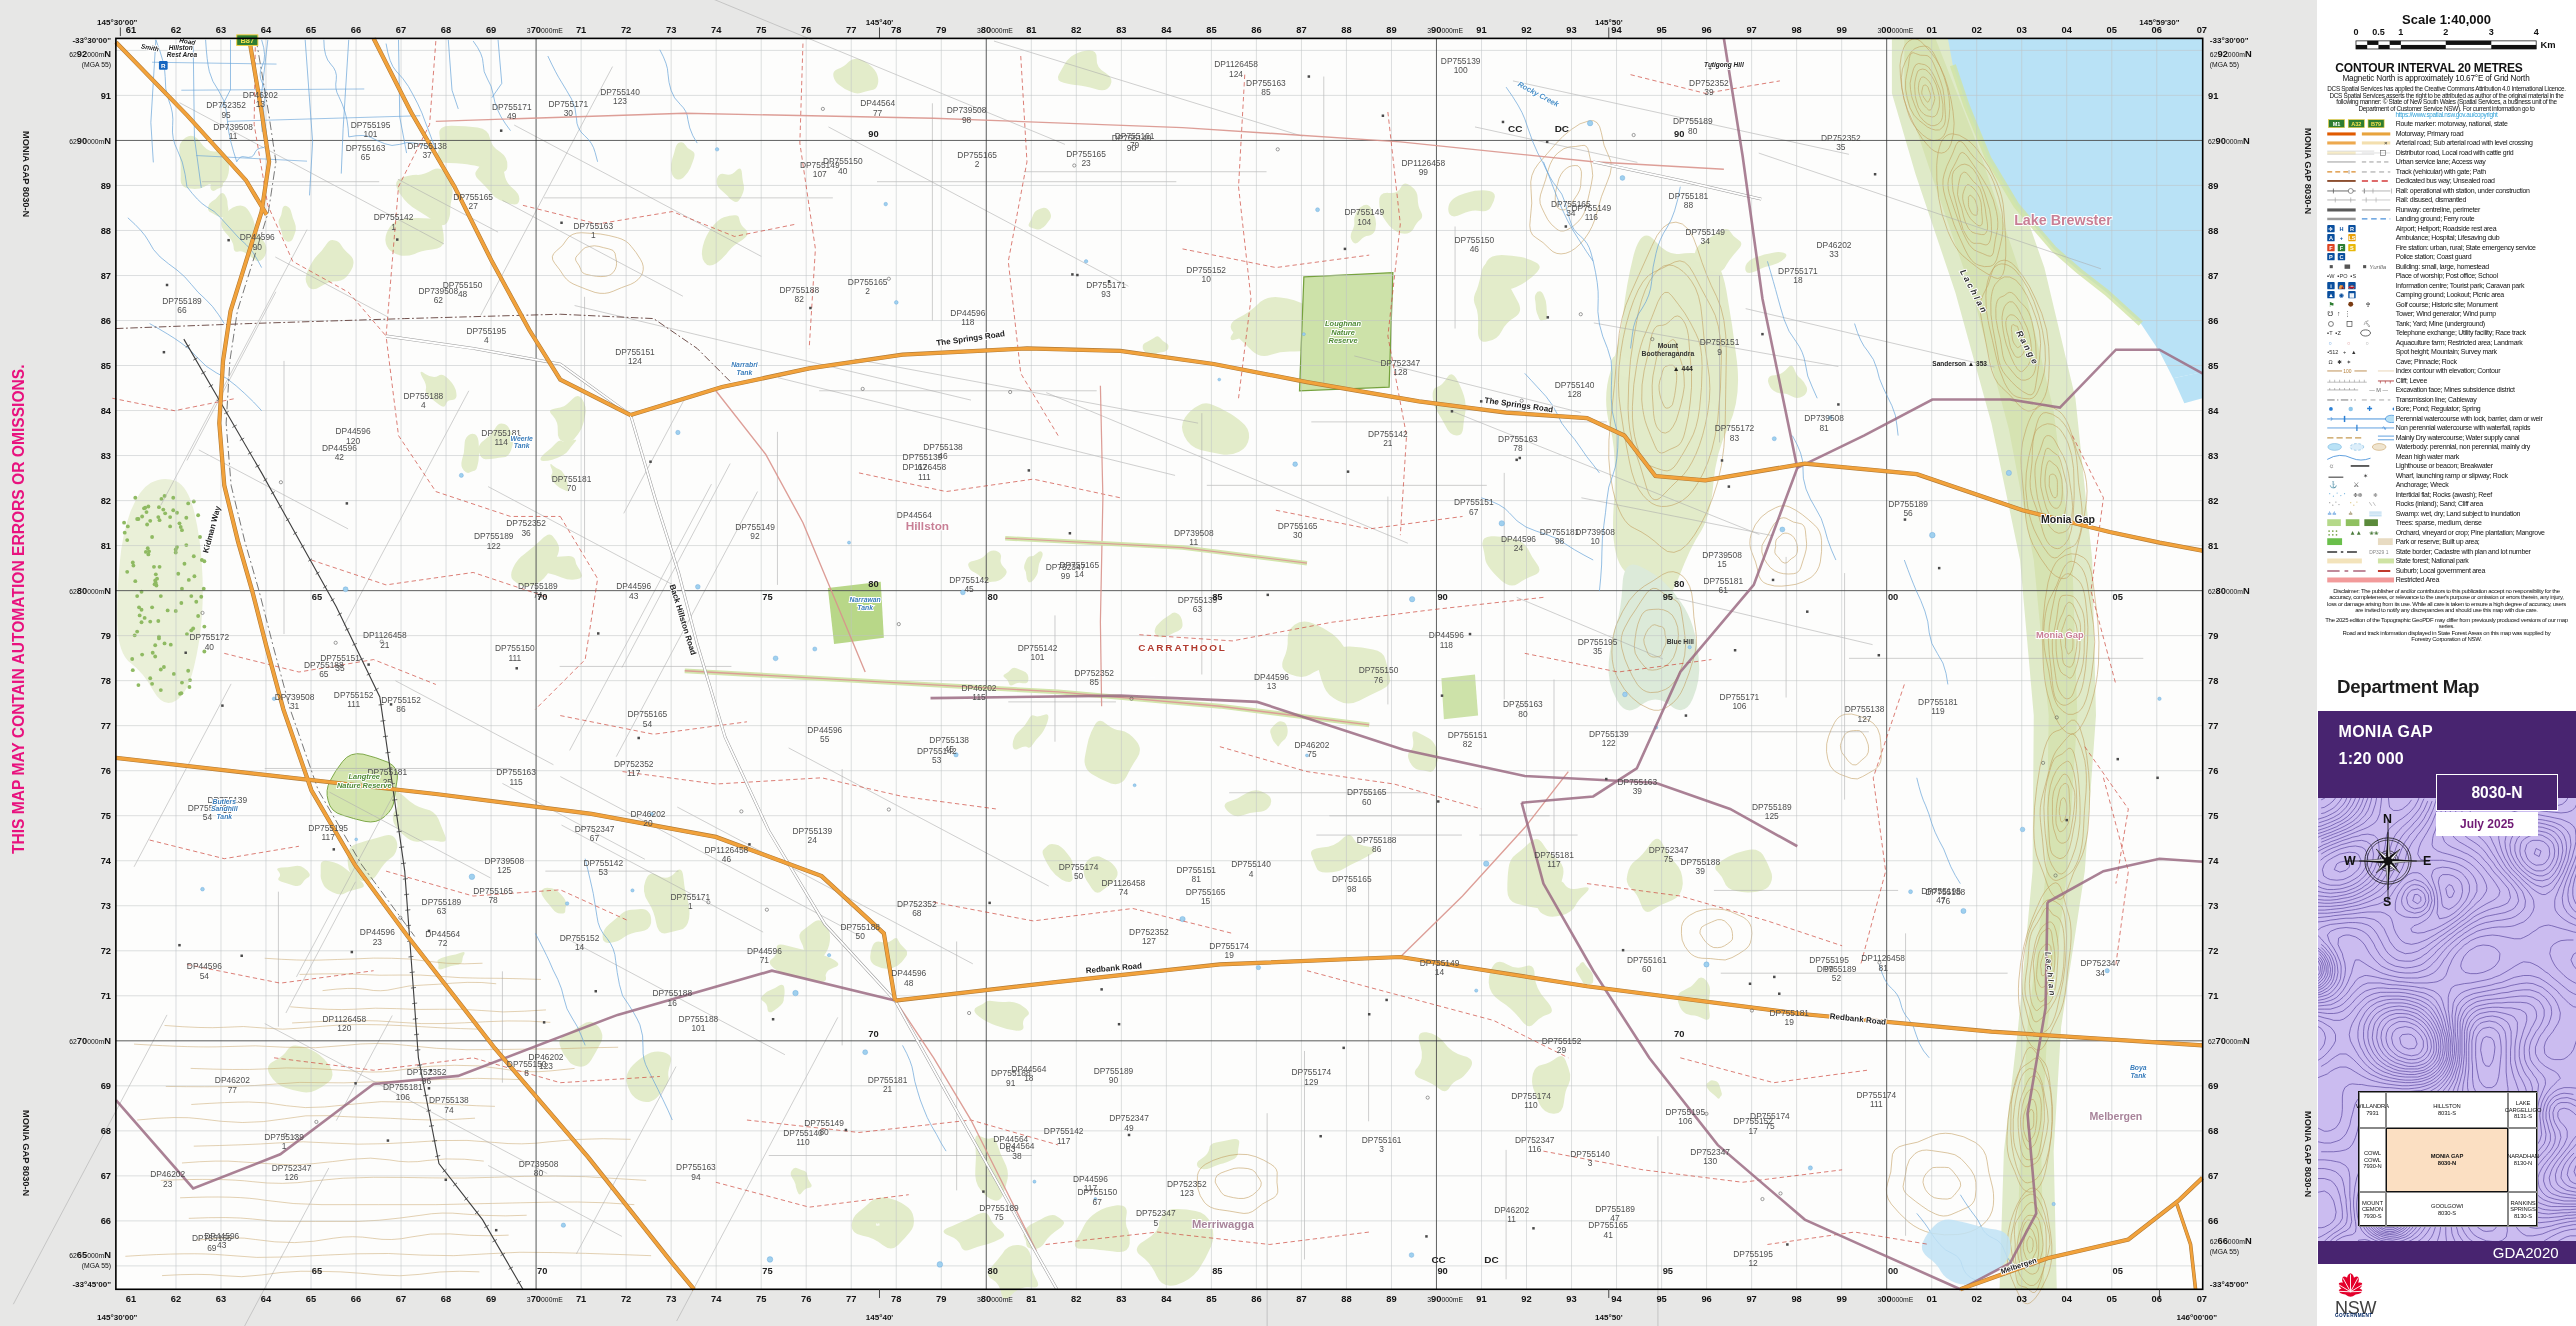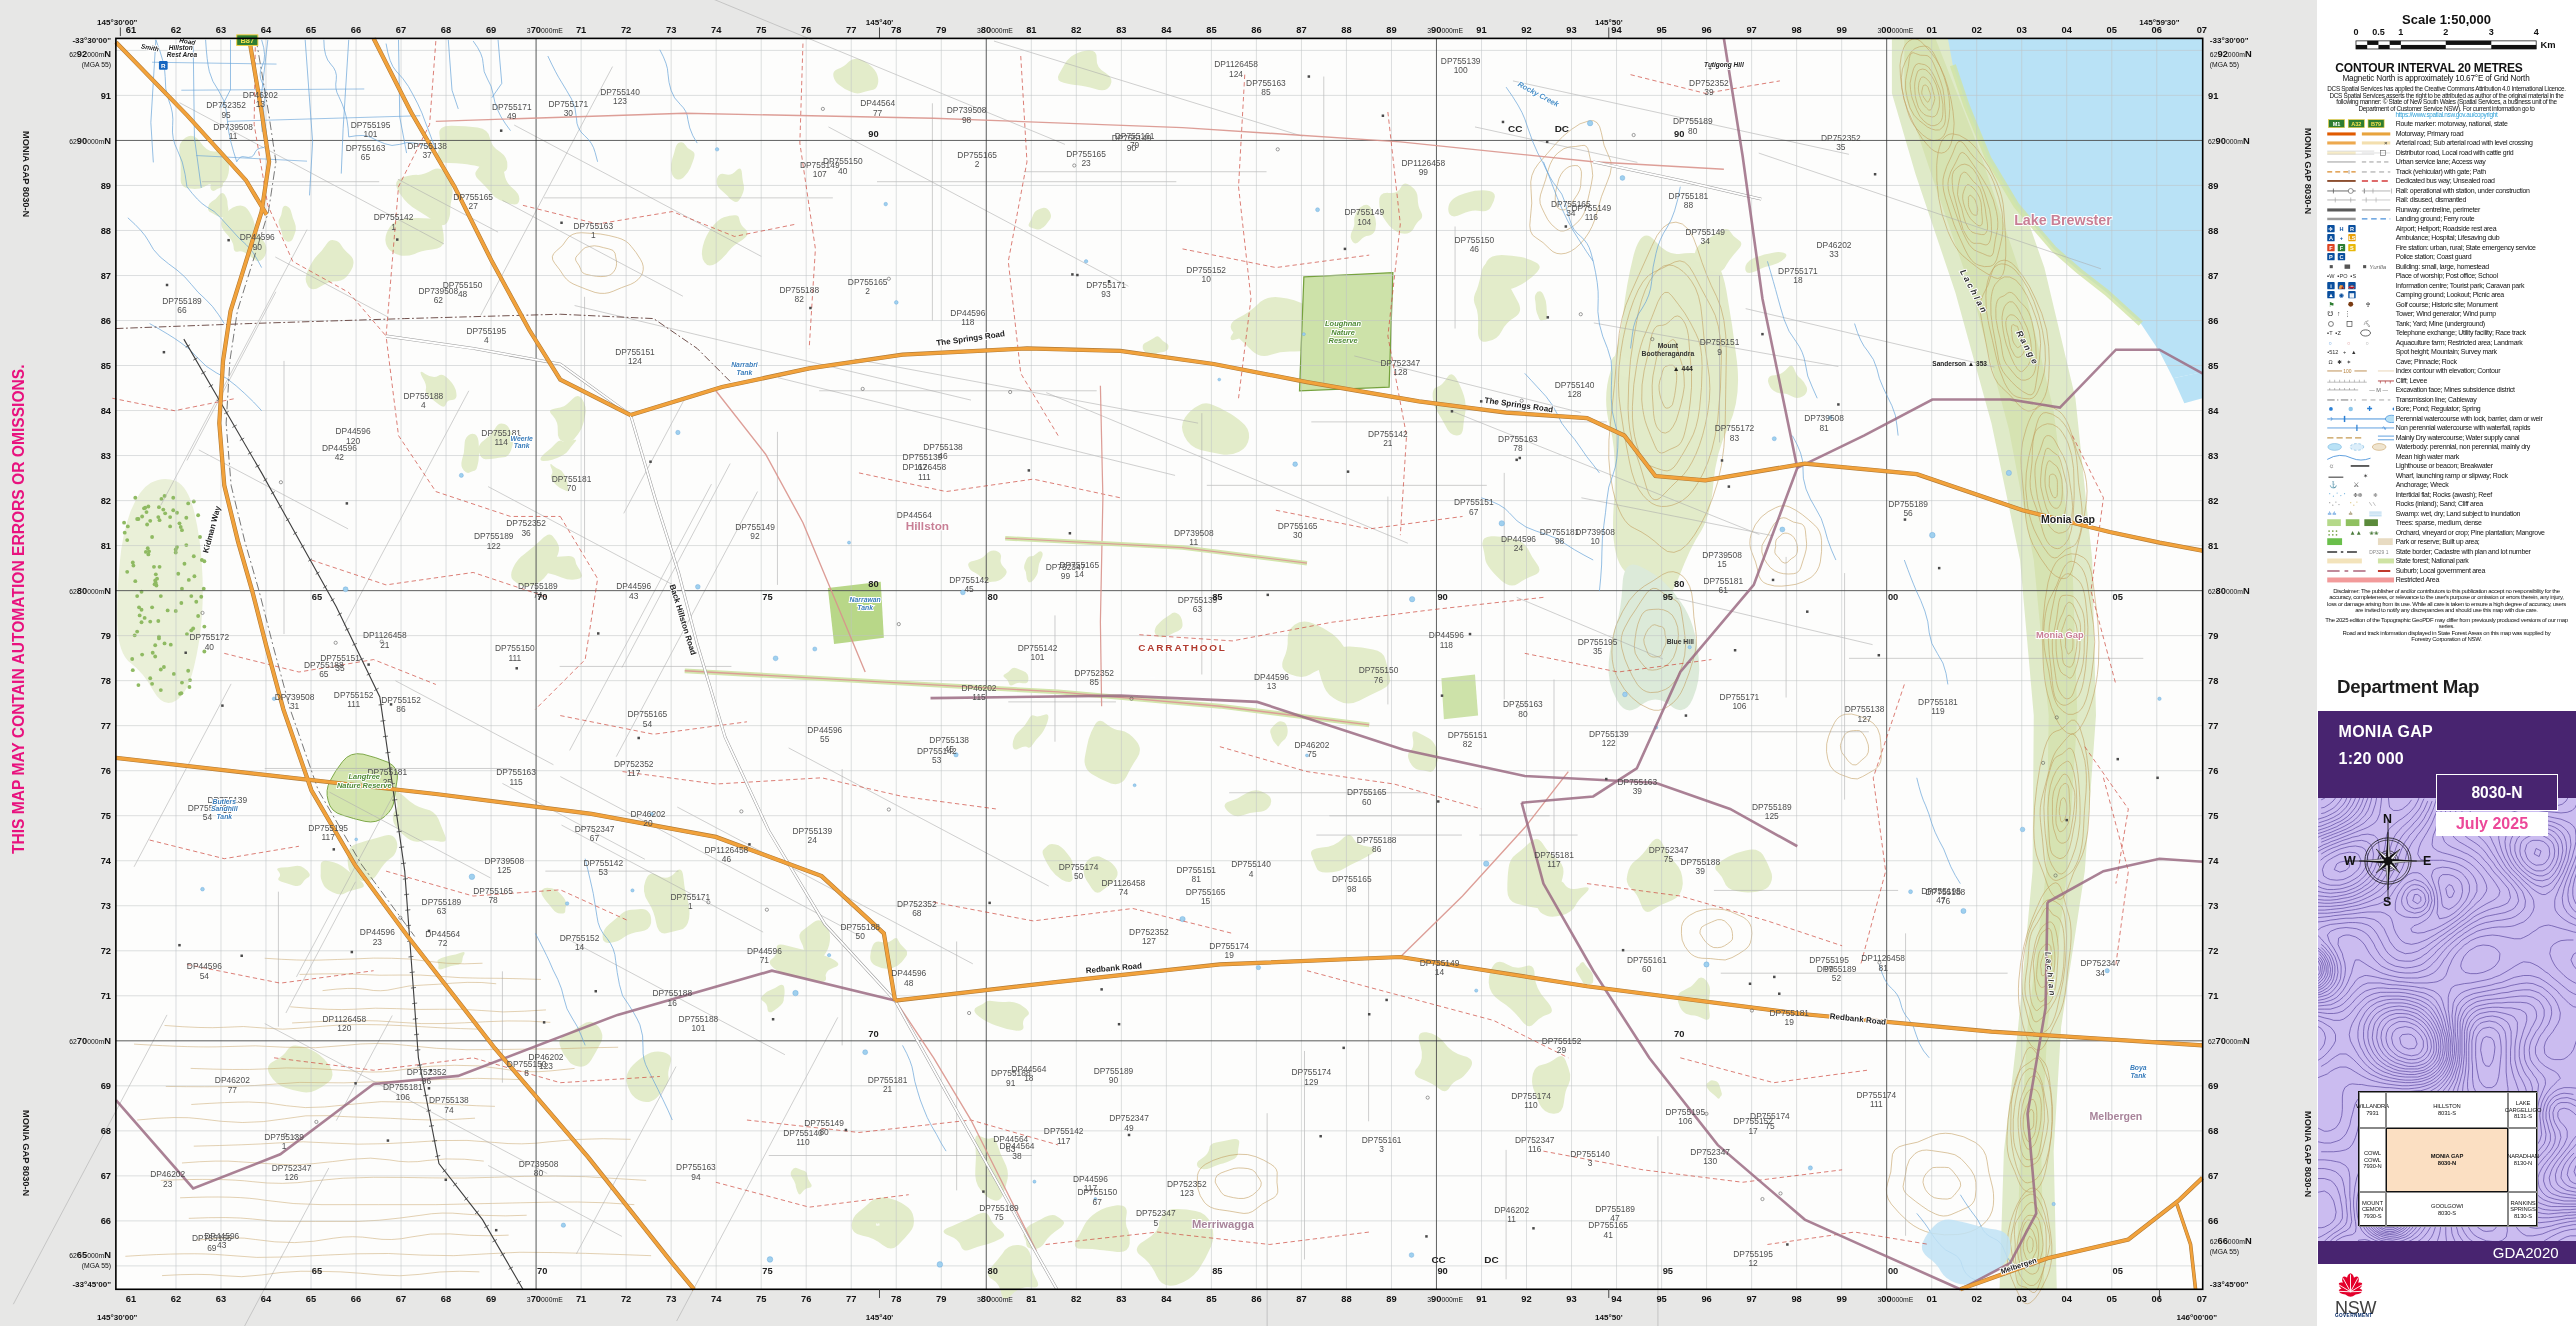--- a/index.html
+++ b/index.html
@@ -1452,21 +1452,21 @@
       <text x="3551" y="92" font-size="15" font-weight="bold" fill="#111"><tspan font-size="11" font-weight="normal">62</tspan>92<tspan font-size="11" font-weight="normal">000m</tspan>N</text>
       <text x="3551" y="107" font-size="11" fill="#111">(MGA 55)</text>
       <text x="178.0" y="2022.0" text-anchor="end" font-size="15" font-weight="bold" fill="#111"><tspan font-size="11" font-weight="normal">62</tspan>65<tspan font-size="11" font-weight="normal">000m</tspan>N</text>
       <text x="178" y="2037" text-anchor="end" font-size="11" fill="#111">(MGA 55)</text>
       <text x="3551" y="2000" font-size="15" font-weight="bold" fill="#111"><tspan font-size="11" font-weight="normal">62</tspan>66<tspan font-size="11" font-weight="normal">000m</tspan>N</text>
       <text x="3551" y="2015" font-size="11" fill="#111">(MGA 55)</text>
       <path d="M1413,44 V61 M2585,44 V61 M1413,2072 V2086 M2585,2072 V2086 M193,44 V58 M3470,2072 V2086" stroke="#222" stroke-width="1.3" fill="none"></path>
     </g>
   </svg>
 <div id="sidebar">
-  <div class="ct" style="position:absolute;left:0;top:12.4px;width:259px;font-size:13px;font-weight:bold">Scale 1:50,000</div>
+  <div class="ct" style="position:absolute;left:0;top:12.4px;width:259px;font-size:13px;font-weight:bold">Scale 1:40,000</div>
   <svg width="217" height="29" viewBox="0 0 348 46" style="position:absolute;left:29px;top:27px" xmlns="http://www.w3.org/2000/svg">
 <g font-family="Liberation Sans,sans-serif" font-size="14.5" font-weight="bold" fill="#111" text-anchor="middle">
 <text x="16" y="13">0</text>
         <text x="52" y="13">0.5</text>
         <text x="88" y="13">1</text>
         <text x="160" y="13">2</text>
         <text x="233" y="13">3</text>
         <text x="305" y="13">4</text>
       </g>
 <rect x="16" y="22" width="289" height="13" fill="#fff" stroke="#111" stroke-width="1.2"></rect>
@@ -2088,21 +2088,21 @@
           <path d="M130,359 L140,359 L145,360 L155,364 L160,367 L165,372 L170,378 L174,385 L175,390 L176,400 L175,406 L170,413 L165,417 L156,420 L150,420 L145,420 L135,417 L129,415 L122,410 L117,405 L113,400 L110,392 L109,385 L110,377 L113,370 L118,365 L125,361 L130,359"></path>
           <path d="M110,653 L120,654 L125,657 L129,665 L128,675 L125,680 L115,684 L105,681 L100,675 L99,670 L100,662 L105,656 L110,653"></path>
           <path d="M130,369 L140,367 L150,369 L155,372 L160,376 L165,382 L169,390 L169,400 L165,408 L160,412 L150,414 L140,412 L135,410 L127,405 L123,400 L120,395 L118,385 L120,377 L125,371 L130,369"></path>
           <path d="M110,658 L120,659 L125,665 L125,670 L124,675 L117,680 L111,680 L105,676 L103,670 L105,662 L110,658"></path>
           <path d="M135,380 L145,379 L150,380 L156,385 L159,395 L155,402 L145,403 L137,400 L133,395 L131,385 L135,380"></path>
           <path d="M115,664 L119,670 L110,672 L110,666 L115,664"></path>
         </g>
       </svg>
     </div>
   <div style="position:absolute;left:118px;top:63px;width:122px;height:37px;background:#482470;border:1.6px solid #fff;display:flex;align-items:center;justify-content:center;font-size:15.6px;font-weight:bold;color:#fff;z-index:5">8030-N</div>
-  <div style="position:absolute;left:118px;top:101px;width:112px;height:24px;background:#fff;display:flex;align-items:center;justify-content:center;font-size:16px;font-weight:bold;color:#ec4899;z-index:5">July 2025</div>
+  <div style="position:absolute;left:118px;top:101px;width:102px;height:24px;background:#fff;display:flex;align-items:center;justify-content:center;font-size:12px;font-weight:bold;color:#701a75;z-index:5">July 2025</div>
   <div style="position:absolute;left:20px;top:100px;width:100px;height:100px"><svg width="100" height="100" viewBox="0 0 160 160" xmlns="http://www.w3.org/2000/svg">
         <path d="M80,14 V146 M14,80 H146" stroke="#111" stroke-width="1.3"></path>
         <circle cx="80" cy="80" r="37" fill="none" stroke="#111" stroke-width="1.3"></circle>
         <circle cx="80" cy="80" r="33.5" fill="none" stroke="#111" stroke-width="1"></circle>
         <circle cx="80" cy="80" r="13" fill="none" stroke="#111" stroke-width="1"></circle>
         <circle cx="80" cy="80" r="16.5" fill="none" stroke="#111" stroke-width="1"></circle>
         <path d="M80.0,34.0 L76.6,71.7 L80,80 Z" fill="#111"></path>
         <path d="M80.0,34.0 L83.4,71.7 L80,80 Z" fill="#fff" stroke="#111" stroke-width="0.8"></path>
         <path d="M99.1,60.9 L83.4,71.7 L80,80 Z" fill="#111"></path>
         <path d="M99.1,60.9 L88.3,76.6 L80,80 Z" fill="#fff" stroke="#111" stroke-width="0.8"></path>

